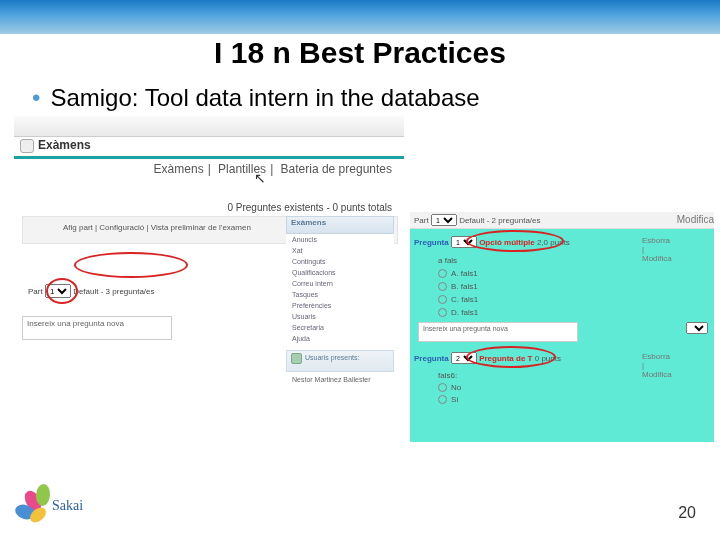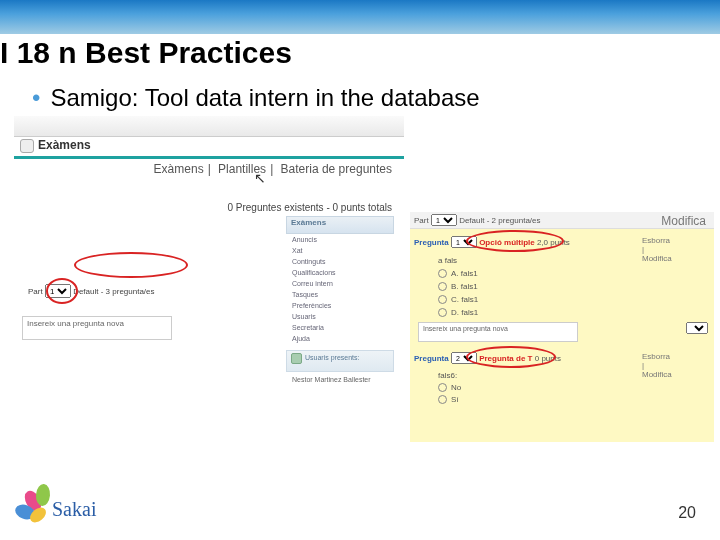--- a/index.html
+++ b/index.html
@@ -1,18 +1,18 @@
 <!DOCTYPE html>
 <html><head>
 <meta charset="utf-8">
 <style>
   html,body{margin:0;padding:0;width:720px;height:540px;font-family:Arial,Helvetica,sans-serif;background:#fff;color:#000;overflow:hidden}
   .slide{position:relative;width:720px;height:540px;box-sizing:border-box}
   .topbar{height:34px;background:linear-gradient(to bottom,#1b78c4 0%,#4aa0dc 40%,#9fcbe4 100%)}
-  .title{font-size:30px;font-weight:bold;text-align:left;margin-top:2px;font-family:Arial,Helvetica,sans-serif}
+  .title{font-size:30px;font-weight:bold;text-align:center;margin-top:2px;font-family:Arial,Helvetica,sans-serif}
   .bullet{font-size:24px;margin:14px 20px 10px 32px}
   .bullet .dot{color:#4a9bd8;margin-right:10px}
   .shotwrap{position:absolute;left:14px;top:116px;width:690px;height:320px}
   
   .leftshot{position:absolute;left:0;top:0;width:390px;height:320px;background:#fff;font-size:9px;color:#555}
   .toolbar{position:absolute;left:0;top:0;width:100%;height:20px;background:linear-gradient(#fafafa,#e9e9e9);border-bottom:1px solid #ccc}
   .toolhdr{position:absolute;left:6px;top:22px;font-weight:bold;color:#333;font-size:12px}
   .toolhdr .ico{display:inline-block;width:12px;height:12px;border:1px solid #aaa;border-radius:3px;background:#eee;margin-right:4px;vertical-align:middle}
   .tealbar{position:absolute;left:0;top:40px;width:100%;height:3px;background:#1ea2a0}
   .tabs{position:absolute;right:8px;top:46px;font-size:12px;color:#555}
@@ -30,41 +30,41 @@
   
   .oval{position:absolute;border:2px solid #d92323;border-radius:50%}
   
   .midshot{position:absolute;left:272px;top:100px;width:108px;height:210px;background:#fff}
   .menuhdr{height:14px;background:linear-gradient(#eaf0f5,#d6e3ef);border:1px solid #c8d6e2;font-size:8px;color:#5b7a95;font-weight:bold;padding:1px 4px}
   .menuitem{font-size:7px;color:#667;padding:2px 6px}
   .presbar{margin-top:6px;height:16px;background:linear-gradient(#eef3f7,#dfe9f1);border:1px solid #cedbe6;font-size:7px;color:#5b7a95;padding:2px 4px}
   .presbar .uic{display:inline-block;width:9px;height:9px;background:#a8cdb0;border:1px solid #7ba986;border-radius:2px;margin-right:3px;vertical-align:middle}
   .studname{font-size:7px;color:#666;padding:4px 6px}
   
-  .rightshot{position:absolute;left:396px;top:96px;width:304px;height:230px;background:#fef9c3;font-size:8px;color:#555}
+  .rightshot{position:absolute;left:396px;top:96px;width:304px;height:230px;background:#5eead4;font-size:8px;color:#555}
   .rtop{position:absolute;left:0;top:0;width:100%;height:16px;background:#f2f2f2;border-bottom:1px solid #ddd}
   .rparthdr{position:absolute;left:4px;top:2px;font-size:8px;color:#555}
   .sel8{font-size:7px;height:12px}
-  .rmod{position:absolute;right:8px;top:2px;font-size:12px;color:#777}
+  .rmod{position:absolute;right:0;top:2px;font-size:10px;color:#777}
   .rq1{position:absolute;left:4px;top:24px;font-size:8px}
   .rq1 .lbl{color:#2b5fb3;font-weight:bold}
   .redtxt{color:#d92323;font-weight:bold}
   .ranswers{position:absolute;left:28px;top:42px;font-size:8px;line-height:12px;color:#555}
   .ranswers .row{margin:1px 0}
   .rcircle{display:inline-block;width:7px;height:7px;border:1px solid #888;border-radius:50%;margin-right:4px;vertical-align:middle}
   .rgray2{position:absolute;left:8px;top:110px;width:150px;height:14px;border:1px solid #ccc;font-size:7px;color:#666;padding:2px 4px;background:#fff}
   .rsel2{position:absolute;right:6px;top:110px}
   .rq2{position:absolute;left:4px;top:140px;font-size:8px}
   .rq2 .lbl{color:#2b5fb3;font-weight:bold}
   .rfooterlist{position:absolute;left:28px;top:158px;font-size:8px;color:#555;line-height:12px}
   
   .dbkey{position:absolute;left:0;width:720px;top:482px;text-align:center;font-size:20px;font-family:Arial}
   .pagenum{position:absolute;right:24px;bottom:18px;font-size:16px;color:#333}
   .logo{position:absolute;left:18px;bottom:10px;width:110px;height:50px}
-  .logotext{font-family:Georgia,serif;font-size:20px;color:#2a5da6;position:absolute;left:34px;top:18px}
+  .logotext{font-family:Georgia,serif;font-size:14px;color:#2a5da6;position:absolute;left:34px;top:18px}
   .petal{position:absolute;border-radius:50%}
 </style>
 </head>
 <body>
 
 <div class="slide">
   <div class="topbar"></div>
   <div class="title">I 18 n Best Practices</div>
   <div class="bullet">
     <span class="dot">•</span><span>Samigo: Tool data intern in the database</span>
@@ -76,20 +76,23 @@
       <div class="toolbar"></div>
       <div class="toolhdr"><span class="ico"></span><span>Exàmens</span></div>
       <div class="tealbar"></div>
       <div class="cursor">↖</div>
       <div class="tabs">
         <span>Exàmens</span>|
         <span>Plantilles</span>|
         <span>Bateria de preguntes</span>
       </div>
       <div class="summary">0 Preguntes existents - 0 punts totals</div>
+      <div class="graybox">
+        <div class="lnks">Afig part | Configuració | Vista preliminar de l'examen</div>
+      </div>
       <div class="oval" style="left:60px;top:136px;width:110px;height:22px"></div>
       <div class="partline">
         <span>Part</span>
         <select class=""><option>1</option></select>
         <span>Default - 3 pregunta/es</span>
       </div>
       <div class="oval" style="left:32px;top:162px;width:28px;height:22px"></div>
       <div class="newq">Insereix una pregunta nova</div>
     </div>
 

